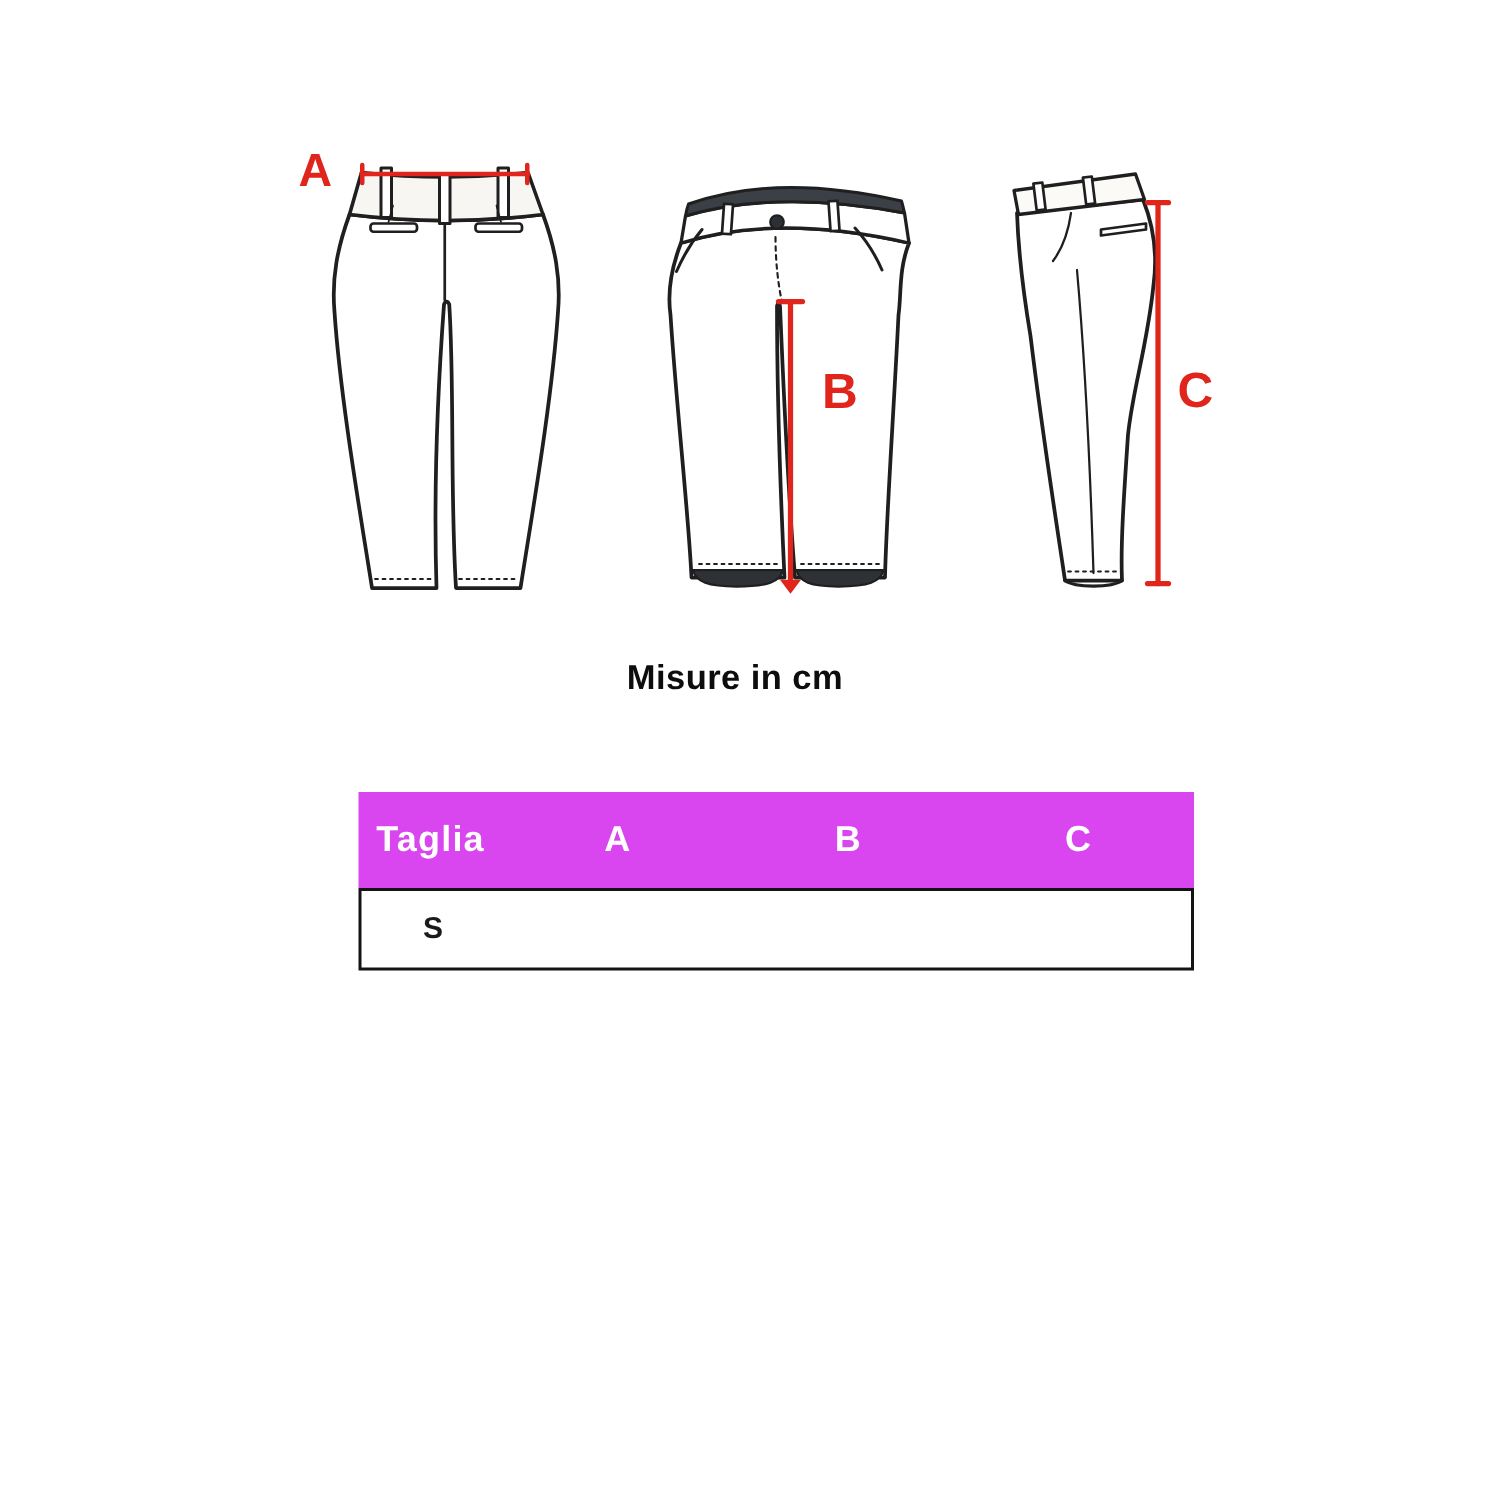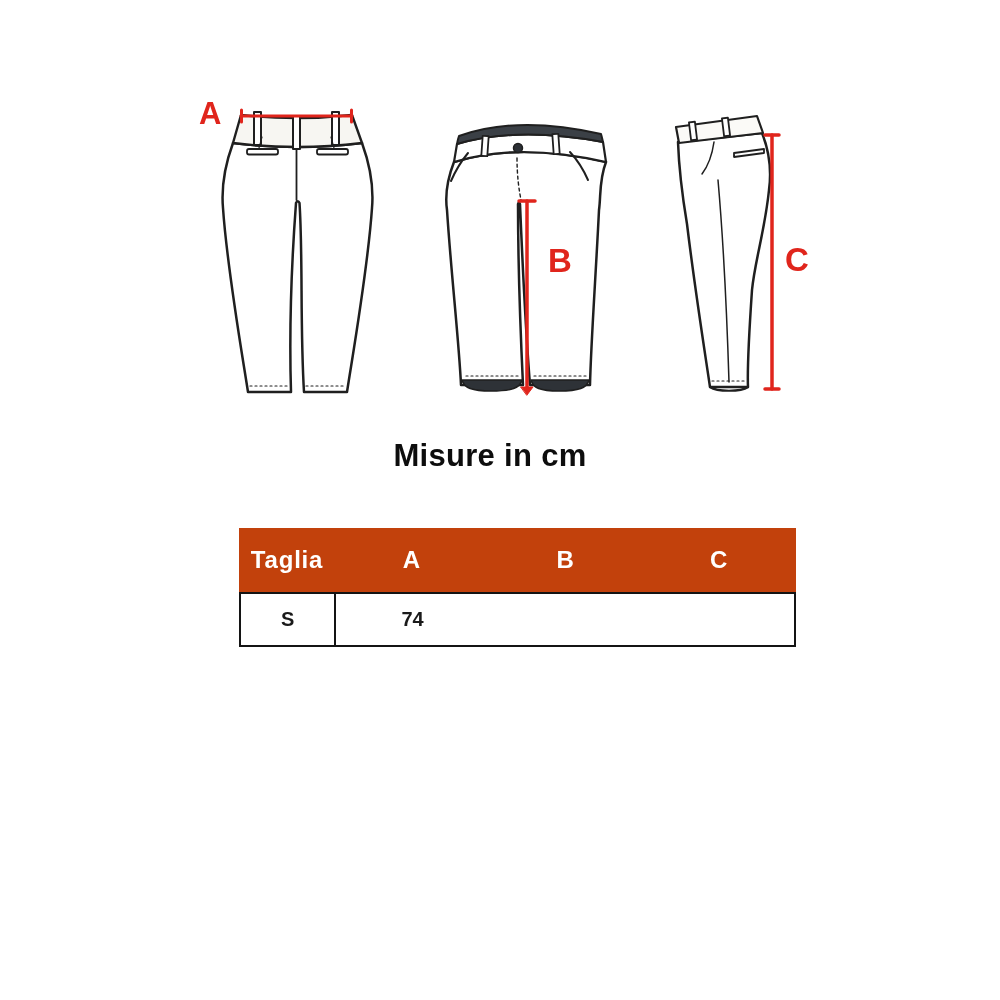--- a/index.html
+++ b/index.html
@@ -8,25 +8,25 @@
     font-family:"Liberation Sans","DejaVu Sans",sans-serif;color:#141414;
   }
   .illus{position:absolute;}
   .illus svg{display:block;width:100%;height:100%;}
   .measure-label{
     position:absolute;color:#e0251c;font-weight:800;line-height:1;
     font-size:31px;letter-spacing:0.5px;
   }
   .page-title{
     position:absolute;left:0;top:438px;width:980px;text-align:center;
-    font-size:31px;font-weight:800;color:#0d0d0d;letter-spacing:0.3px;
+    font-size:23px;font-weight:800;color:#0d0d0d;letter-spacing:0.3px;
   }
   .size-table{position:absolute;left:239px;top:528px;width:557px;}
   .st-header{
-    display:flex;height:64px;background:#c2410c;color:#ffffff;
+    display:flex;height:64px;background:#d946ef;color:#ffffff;
     align-items:center;font-weight:700;font-size:24px;letter-spacing:0.8px;
   }
   .st-row{
     display:flex;height:55px;background:#ffffff;color:#1a1a1a;
     border:2px solid #141414;box-sizing:border-box;
     font-weight:700;font-size:20px;
   }
   .st-cell,.st-hcell{
     display:flex;align-items:center;justify-content:center;
     box-sizing:border-box;
@@ -120,17 +120,16 @@
 
   <div class="size-table">
     <div class="st-header">
       <div class="st-hcell c0">Taglia</div>
       <div class="st-hcell c1">A</div>
       <div class="st-hcell c2">B</div>
       <div class="st-hcell c3">C</div>
     </div>
     <div class="st-row">
       <div class="st-cell c0">S</div>
-      <div class="st-cell c2">74</div>
     </div>
   </div>
 
 </div>
 
 </body></html>

